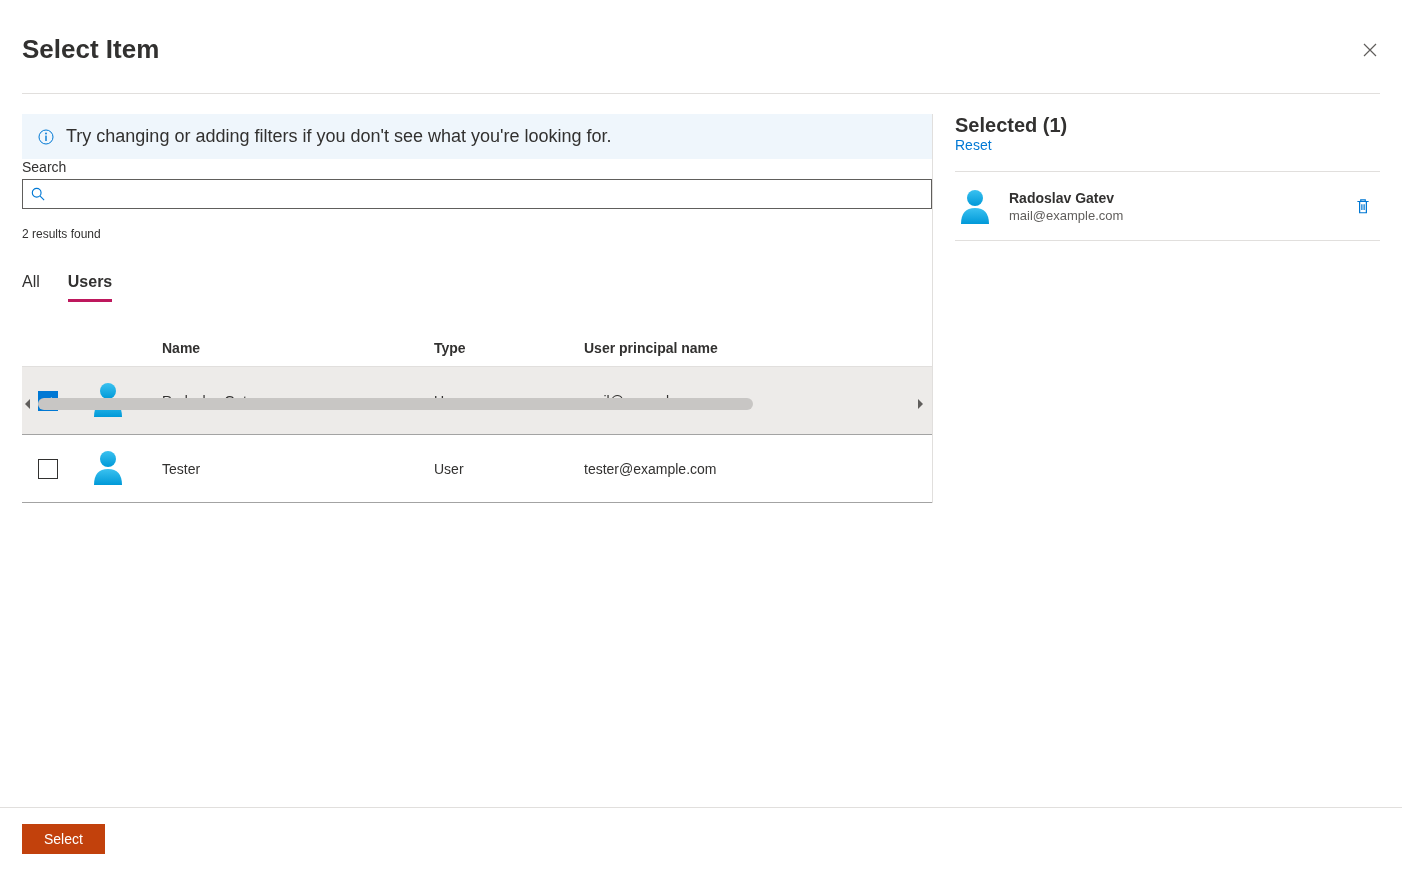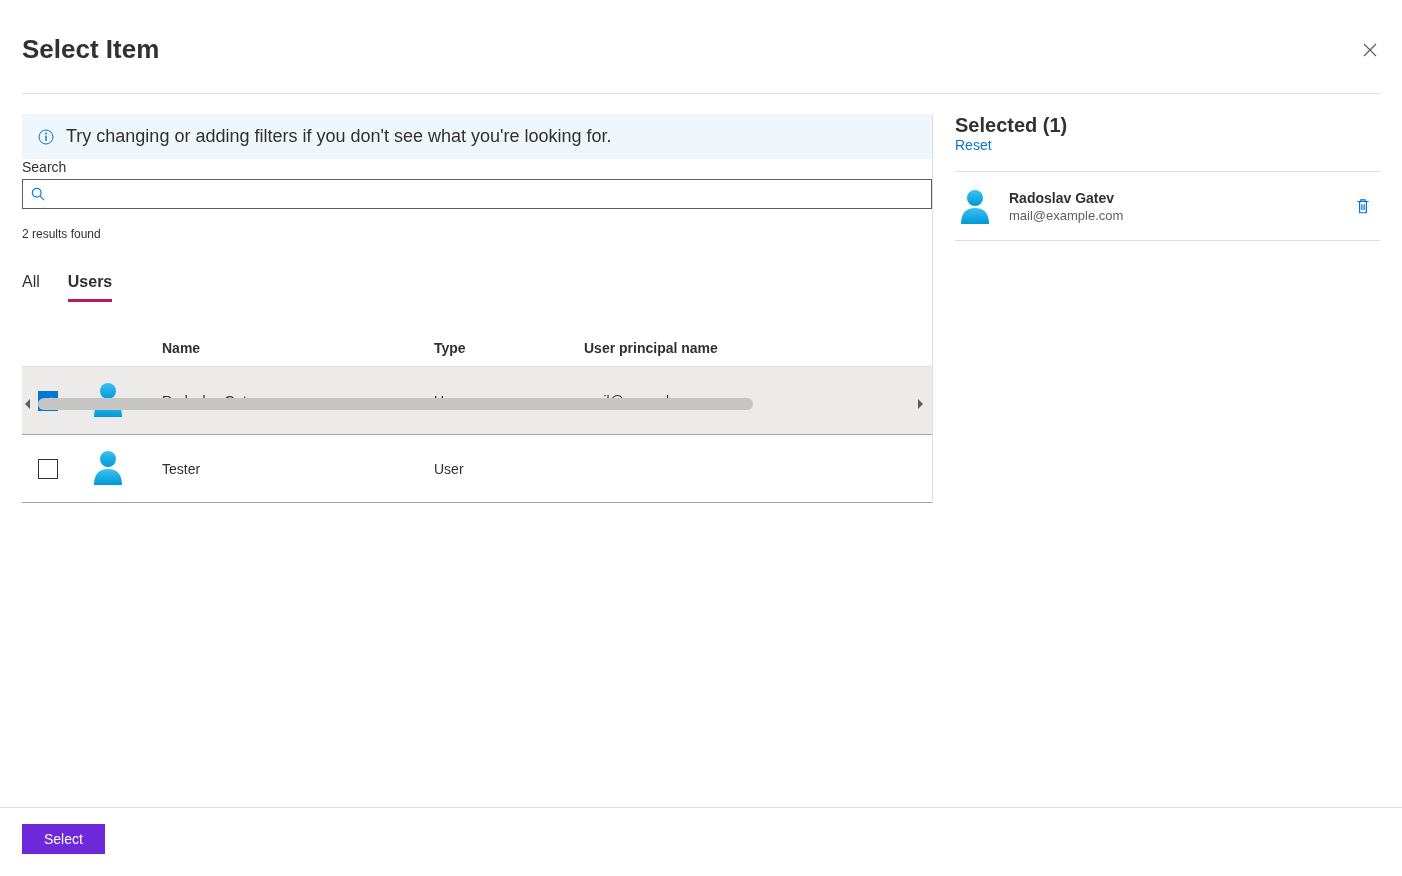--- a/index.html
+++ b/index.html
@@ -209,21 +209,21 @@
     .delete-btn { color: #0078d4; cursor: pointer; width: 18px; height: 18px; margin-right: 8px; }
     .footer {
       position: absolute;
       bottom: 0;
       left: 0;
       right: 0;
       padding: 16px 22px 22px;
       border-top: 1px solid #e1dfdd;
     }
     .select-btn {
-      background: #6d28d9;
+      background: #c2410c;
       color: #fff;
       border: none;
       padding: 7px 22px;
       font-size: 14px;
       font-family: inherit;
       cursor: pointer;
     }
   </style>
 </head>
 <body>
@@ -304,20 +304,21 @@
           <div class="checkbox"></div>
         </div>
         <div class="col-avatar">
           <svg class="avatar" viewBox="0 0 40 40">
               <circle cx="20" cy="12" r="8" fill="url(#ug1)"></circle>
               <path d="M6 38 Q6 22 20 22 Q34 22 34 38 Z" fill="url(#ug1)"></path>
             </svg>
         </div>
         <div class="col-name">Tester</div>
         <div class="col-type">User</div>
+        <div class="col-upn">tester@example.com</div>
       </div>
     </div>
 
     <div class="scroll-area">
       <svg class="scroll-arrow" viewBox="0 0 10 14">
           <path d="M8 2 L3 7 L8 12" fill="#605e5c"></path>
         </svg>
       <div class="scroll-track">
         <div class="scroll-thumb"></div>
       </div>

